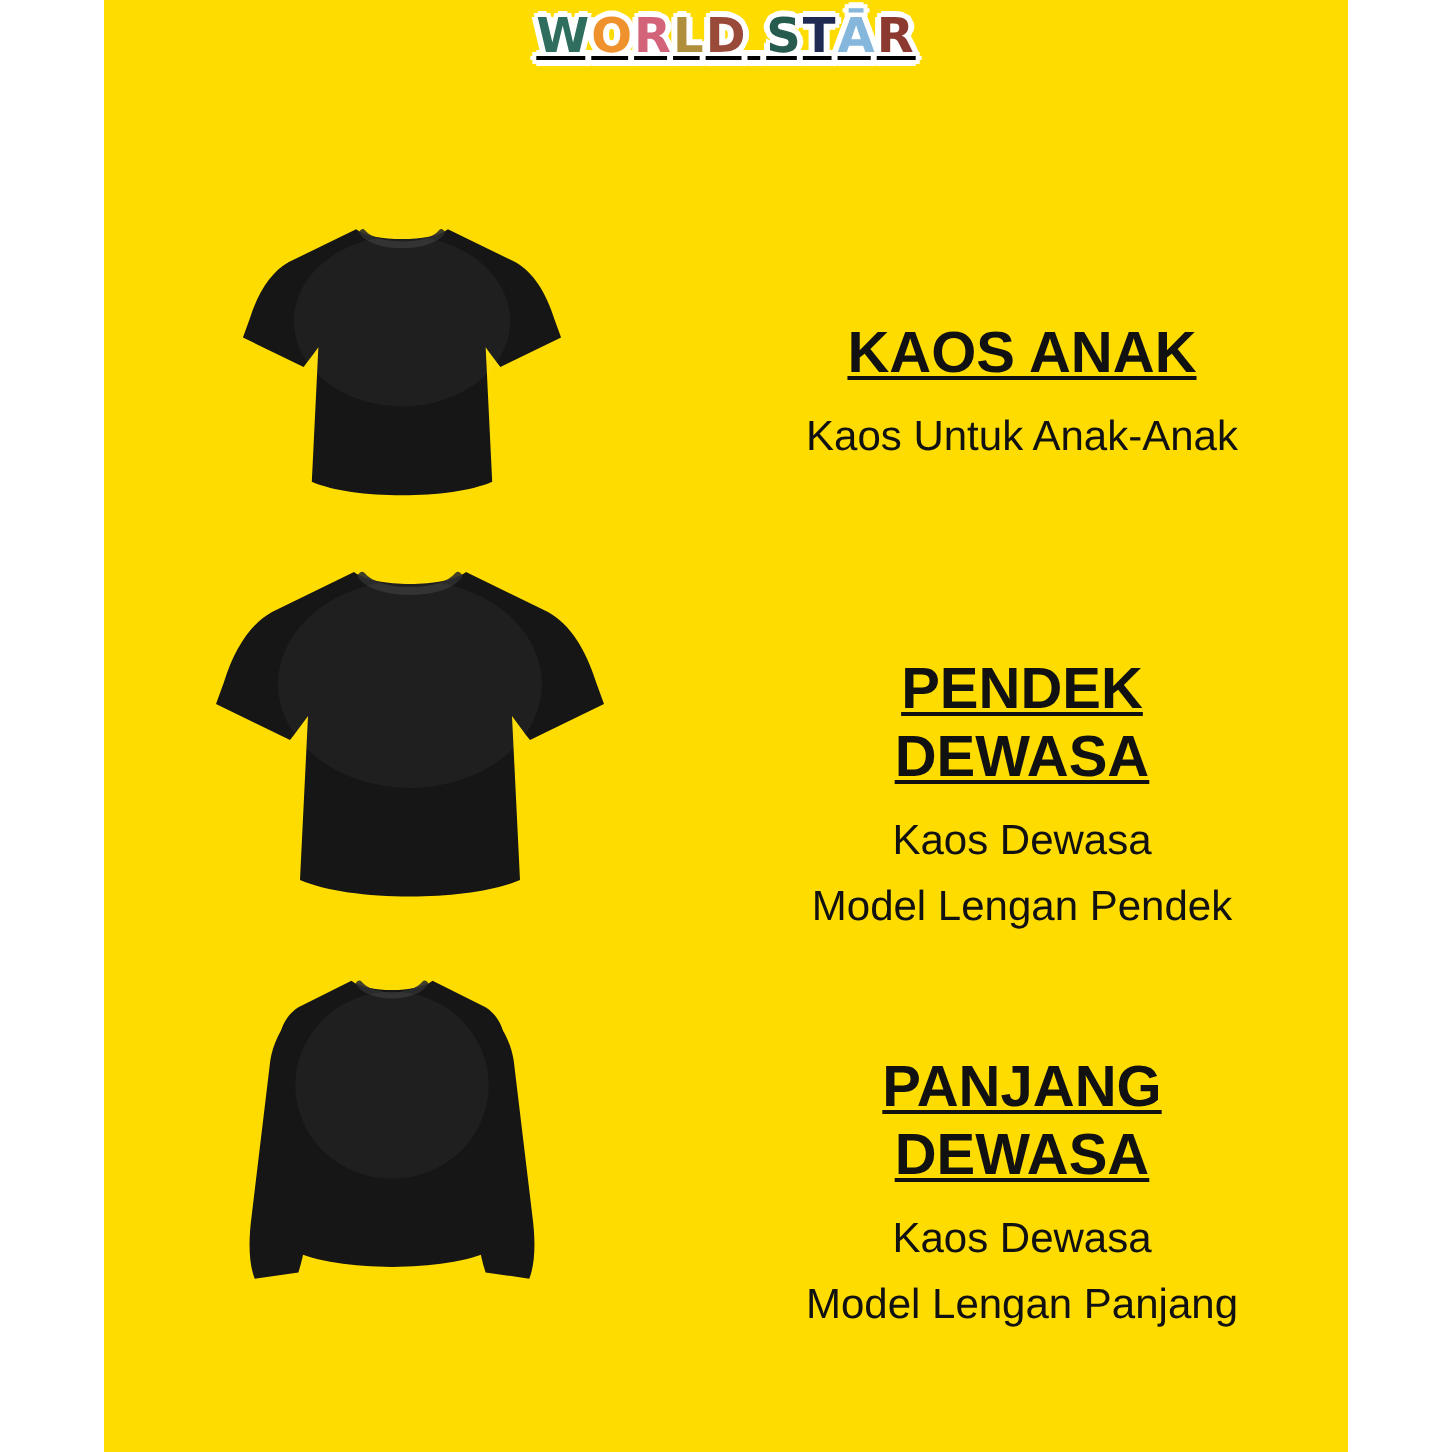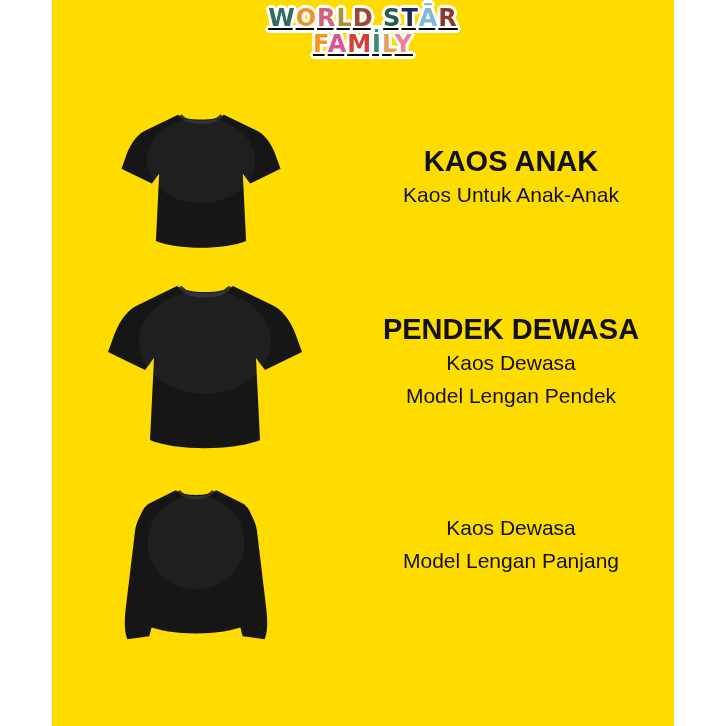--- a/index.html
+++ b/index.html
@@ -40,40 +40,40 @@
   .shirt-1{left:119px;top:103px;width:164px;height:152px;}
   .shirt-2{left:105px;top:272px;width:200px;height:185px;}
   .shirt-3{left:118px;top:480px;width:156px;height:172px;}
 
   
   .label-block{position:absolute;left:370px;width:282px;text-align:center;color:var(--text);}
   .label-1{top:144px;}
   .label-2{top:312px;}
   .label-3{top:511px;}
   .title{
-    margin:0;font-size:29px;font-weight:700;line-height:34px;letter-spacing:0;
+    margin:16px;font-size:29px;font-weight:700;line-height:34px;letter-spacing:0;
     color:var(--text);
+    text-decoration:underline;
   }
   .subtitle{
     margin:8px 0 0 0;font-size:21px;font-weight:400;line-height:17px;color:var(--text);
   }
   .subtitle + .subtitle{margin-top:16px;}
   .subtitle:empty{display:none;}
 </style>
 </head>
 <body>
 
 <div class="canvas">
   <div class="yellow-bg"></div>
   <div class="side-strip left"></div>
   <div class="side-strip right"></div>
 
   <header class="logo">
     <div class="logo-line"><span style="color: rgb(47, 110, 95);">W</span><span style="color: rgb(239, 145, 44);">O</span><span style="color: rgb(210, 99, 121);">R</span><span style="color: rgb(176, 143, 60);">L</span><span style="color: rgb(154, 74, 56);">D</span><span style="color: rgb(0, 0, 0);"> </span><span style="color: rgb(38, 91, 77);">S</span><span style="color: rgb(31, 43, 82);">T</span><span style="color: rgb(133, 182, 219);">Ā</span><span style="color: rgb(140, 58, 48);">R</span></div>
-    <div class="logo-line"><span style="color: rgb(246, 147, 29);">F</span><span style="color: rgb(225, 83, 142);">A</span><span style="color: rgb(214, 62, 55);">M</span><span style="color: rgb(55, 137, 122);">İ</span><span style="color: rgb(226, 161, 89);">L</span><span style="color: rgb(238, 127, 151);">Y</span></div>
   </header>
 
   <section>
     <svg class="shirt shirt-1" viewBox="0 0 200 185" aria-hidden="true">
       <path class="fillpart" d="M72,14 C82,22 118,22 128,14 L169,34 C180,40 188,53 193,69 L197,80 L160,98 C156,93 154,90 151,86 L155,168 C130,179 70,179 45,168 L49,86 C46,90 44,93 40,98 L3,80 L7,69 C12,53 20,40 31,34 Z"></path>
       <path class="collar" d="M76,16 C84,26 116,26 124,16"></path>
       <ellipse cx="100" cy="70" rx="66" ry="52" fill="#ffffff" opacity="0.04"></ellipse>
     </svg>
     <div class="label-block label-1">
       <h2 class="title">KAOS ANAK</h2>
@@ -97,17 +97,18 @@
 
   <section>
     <svg class="shirt shirt-3" viewBox="0 0 200 220" aria-hidden="true">
       <path class="fillpart" d="M74,13 C84,21 116,21 126,13 L160,30 C168,35 172,44 172,52 L166,96 L164,186 C134,200 66,200 36,186 L34,96 L28,52 C28,44 32,35 40,30 Z"></path>
       <path class="fillpart" d="M40,32 C30,40 24,52 22,64 L10,164 C8,179 8,194 12,204 L40,200 C44,188 46,172 48,156 L54,82 L52,48 Z"></path>
       <path class="fillpart" d="M160,32 C170,40 176,52 178,64 L190,164 C192,179 192,194 188,204 L160,200 C156,188 154,172 152,156 L146,82 L148,48 Z"></path>
       <path class="collar" d="M79,15 C87,25 113,25 121,15"></path>
       <ellipse cx="100" cy="80" rx="62" ry="60" fill="#ffffff" opacity="0.04"></ellipse>
     </svg>
     <div class="label-block label-3">
+      <h2 class="title">PANJANG DEWASA</h2>
       <p class="subtitle">Kaos Dewasa</p>
       <p class="subtitle">Model Lengan Panjang</p>
     </div>
   </section>
 </div>
 
 </body></html>

